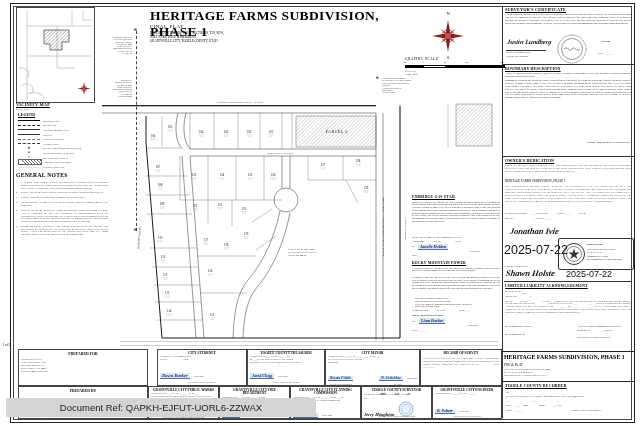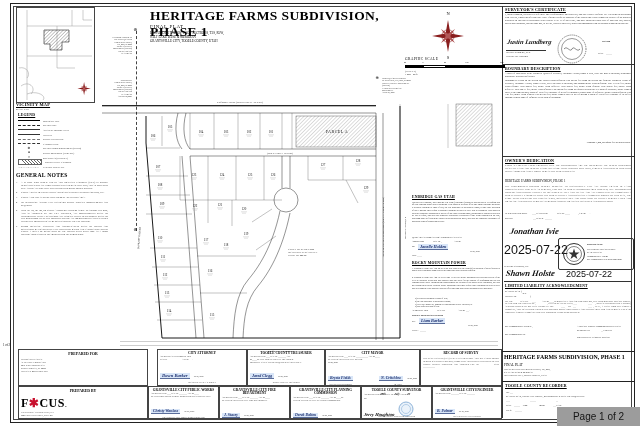--- a/index.html
+++ b/index.html
@@ -547,15 +547,15 @@
     <div class="bf" style="position:absolute;bottom:1px;left:0;right:0;">TOOELE COUNTY SURVEYOR / DIRECTOR</div>
   </div>
   <div class="abs box" style="left:432px;top:386px;width:70px;height:33px;">
     <div class="bt">GRANTSVILLE CITY ENGINEER</div>
     <div class="bl">APPROVED THIS ________  DAY OF ________</div>
     <div style="margin-top:3px;"><span class="sig" style="font-size:3.8px;">B. Palmer</span>
       <span class="sigdate">Jul 25, 2025</span></div>
     <div class="bf" style="position:absolute;bottom:1px;left:0;right:0;">GRANTSVILLE CITY ENGINEER</div>
   </div>
 
-  <div class="abs pagebadge" style="left:557px;top:407px;width:83px;height:19px;">Page 1 of 2</div>
+  <div class="abs refbar" style="left:6px;top:398px;width:310px;height:19px;">Document Ref: QAPKH-EJFUT-UORL6-ZZWAX</div>
 
 </div>
 
 </body></html>

